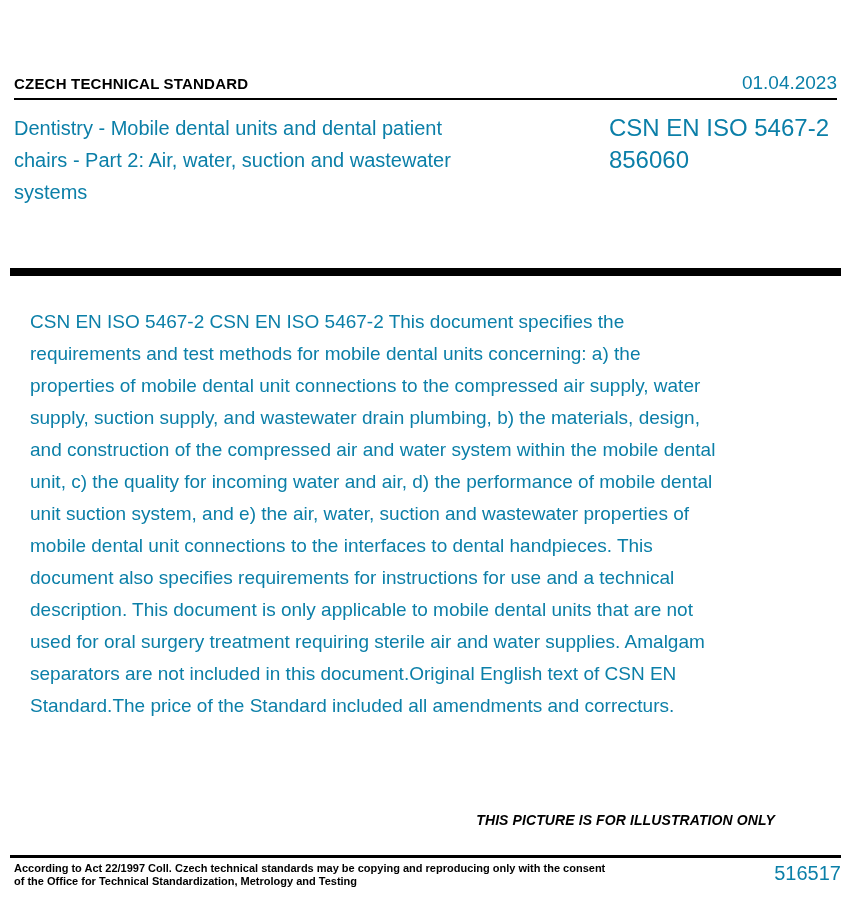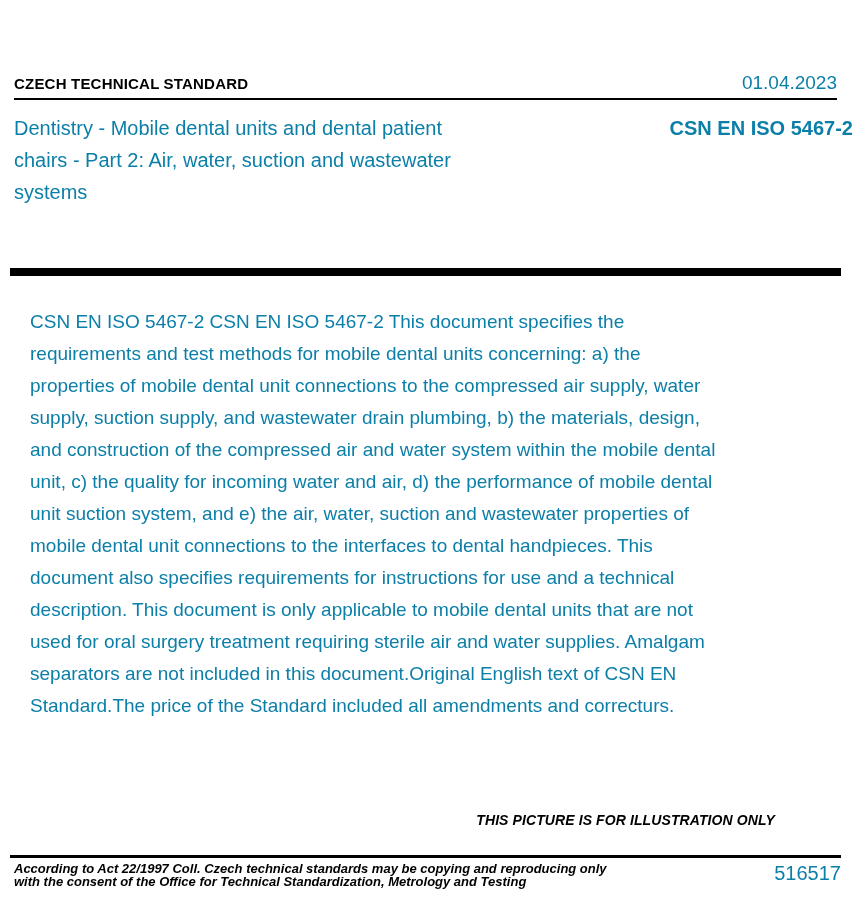--- a/index.html
+++ b/index.html
@@ -50,39 +50,38 @@
     right: 28px;
     top: 98px;
     height: 2px;
     background: #000000;
   }
 
   
   .title-block {
     position: absolute;
     left: 14px;
-    right: 12px;
+    right: 36px;
     top: 112px;
     display: flex;
     justify-content: space-between;
     align-items: flex-start;
   }
   .doc-title {
     font-size: 20px;
     line-height: 32px;
     max-width: 470px;
     color: #0b7fa8;
   }
   .doc-codes {
     text-align: left;
-    font-size: 20px;
+    font-size: 24px;
     line-height: 32px;
     color: #0b7fa8;
     white-space: nowrap;
-    font-weight: bold;
   }
 
   
   .rule-thick {
     position: absolute;
     left: 10px;
     right: 24px;
     top: 268px;
     height: 8px;
     background: #000000;
@@ -128,26 +127,25 @@
   .footer {
     position: absolute;
     left: 14px;
     right: 24px;
     top: 862px;
     display: flex;
     justify-content: space-between;
     align-items: flex-start;
   }
   .footer-note {
-    font-size: 13px;
+    font-size: 11px;
     line-height: 13px;
     font-weight: bold;
     color: #000000;
     max-width: 600px;
-    font-style: italic;
   }
   .footer-code {
     font-size: 20px;
     color: #0b7fa8;
     white-space: nowrap;
   }
 </style>
 </head>
 <body>
 
@@ -157,20 +155,21 @@
     <div class="std-kind">CZECH TECHNICAL STANDARD</div>
     <div class="std-date">01.04.2023</div>
   </div>
 
   <div class="rule-top"></div>
 
   <div class="title-block">
     <div class="doc-title">Dentistry - Mobile dental units and dental patient chairs - Part 2: Air, water, suction and wastewater systems</div>
     <div class="doc-codes">
       <div>CSN EN ISO 5467-2</div>
+      <div>856060</div>
     </div>
   </div>
 
   <div class="rule-thick"></div>
 
   <div class="abstract">
     <p>CSN EN ISO 5467-2 CSN EN ISO 5467-2    This document specifies the requirements and test methods for mobile dental units concerning: a) the properties of mobile dental unit connections to the compressed air supply, water supply, suction supply, and wastewater drain plumbing, b) the materials, design, and construction of the compressed air and water system within the mobile dental unit, c) the quality for incoming water and air, d) the performance of mobile dental unit suction system, and e) the air, water, suction and wastewater properties of mobile dental unit connections to the interfaces to dental handpieces.   This document also specifies requirements for instructions for use and a technical description.   This document is only applicable to mobile dental units that are not used for oral surgery treatment requiring sterile air and water supplies. Amalgam separators are not included in this document.Original English text of CSN EN Standard.The price of the Standard included all amendments and correcturs.</p>
   </div>
 
   <div class="illus-note">THIS PICTURE IS FOR ILLUSTRATION ONLY</div>

